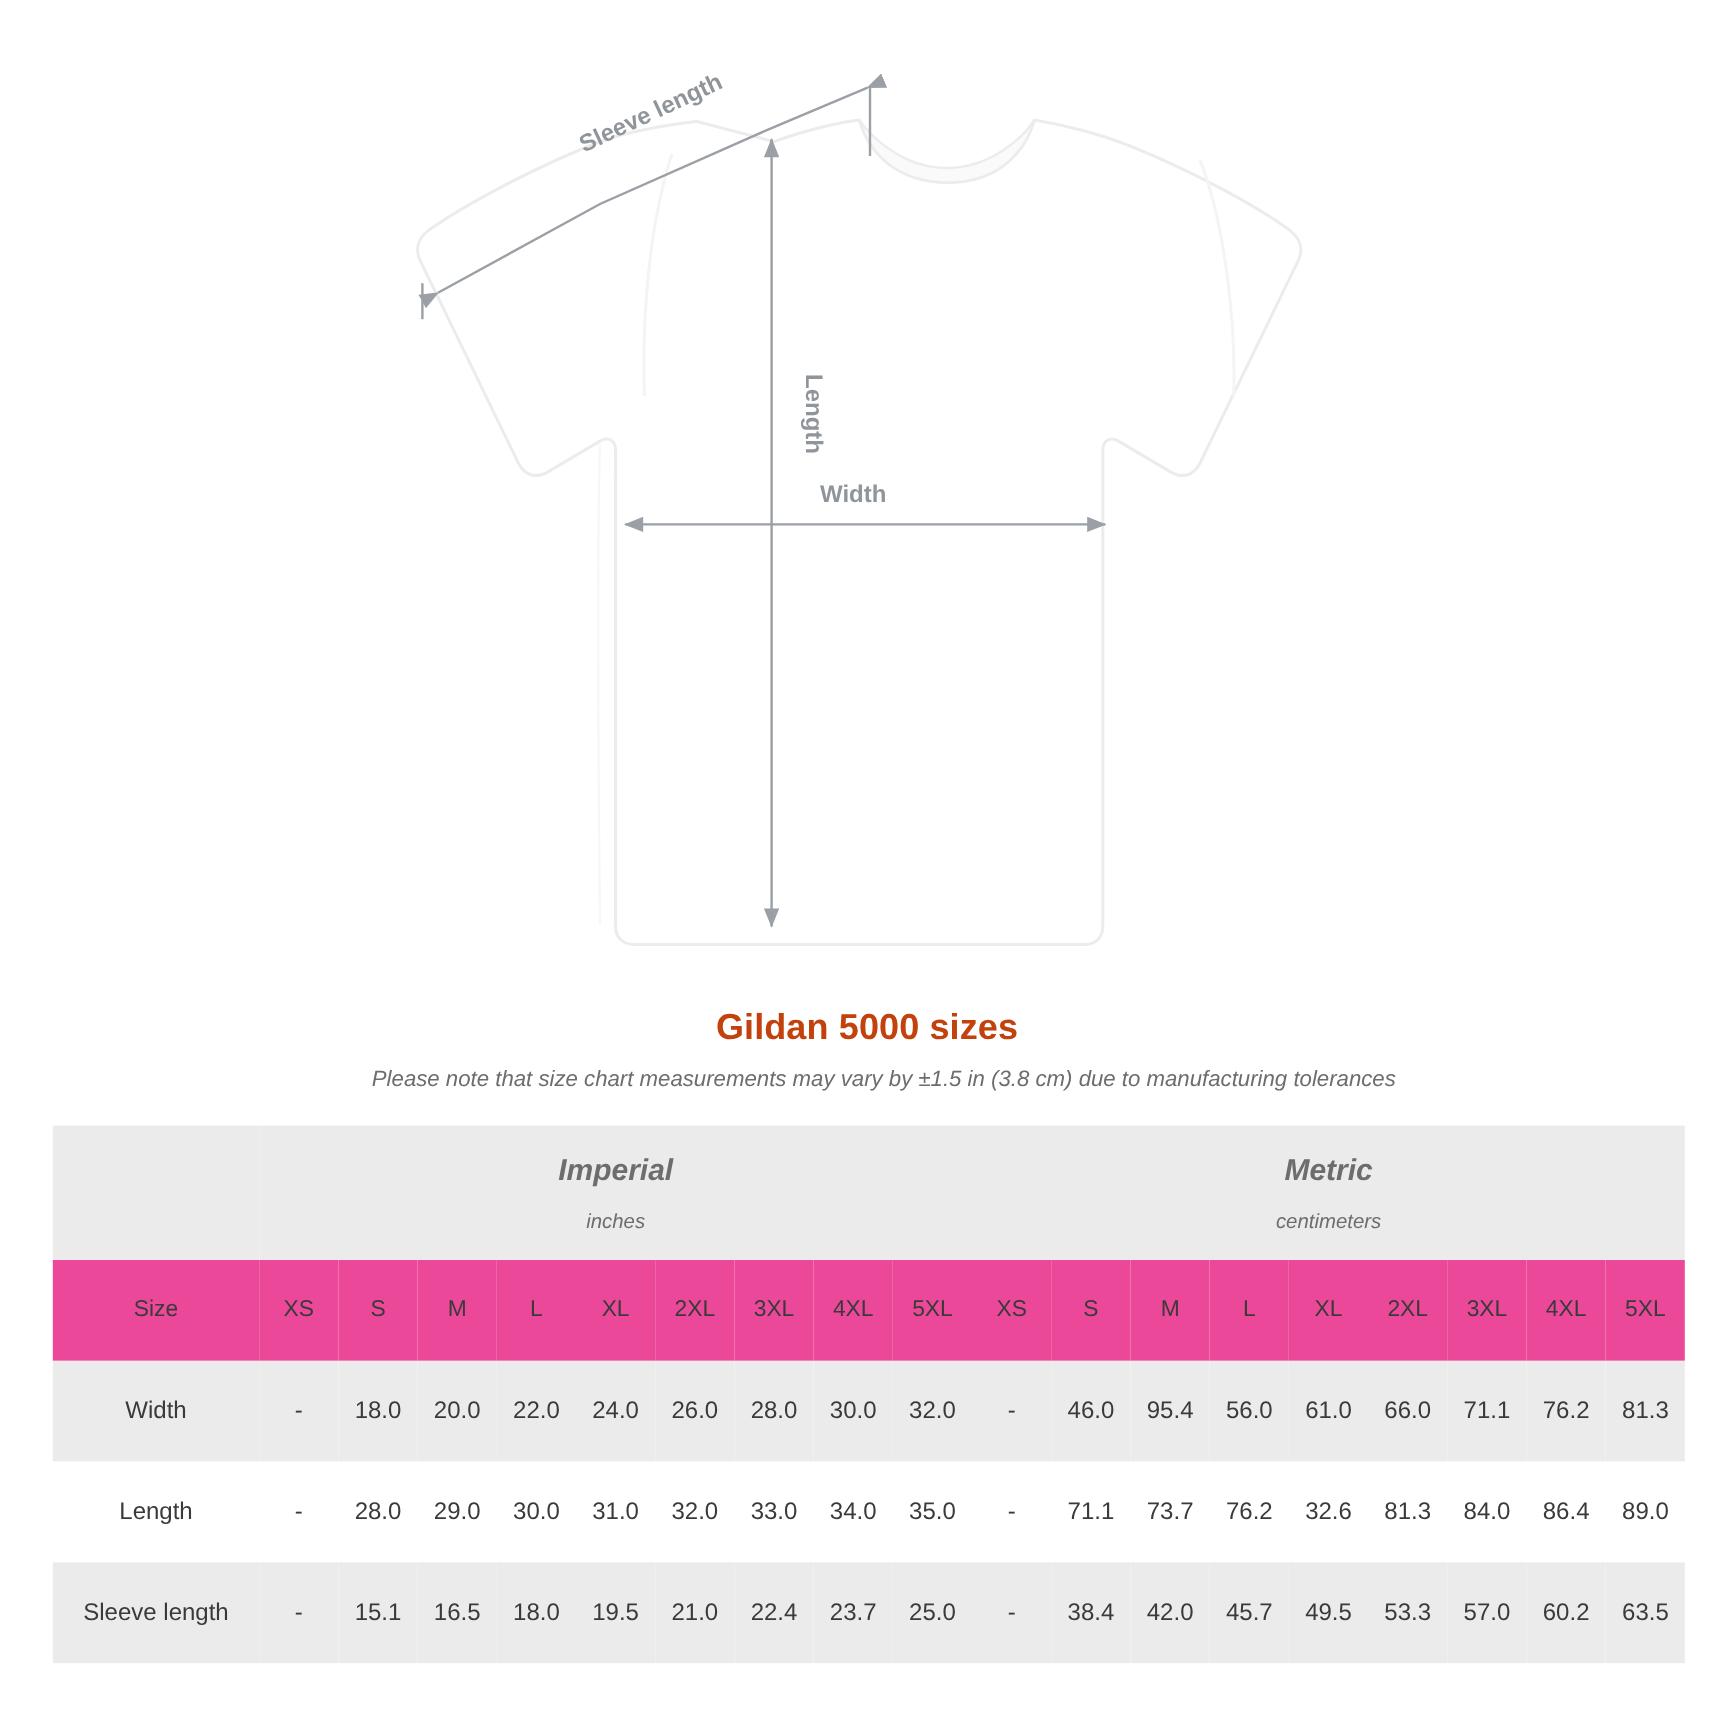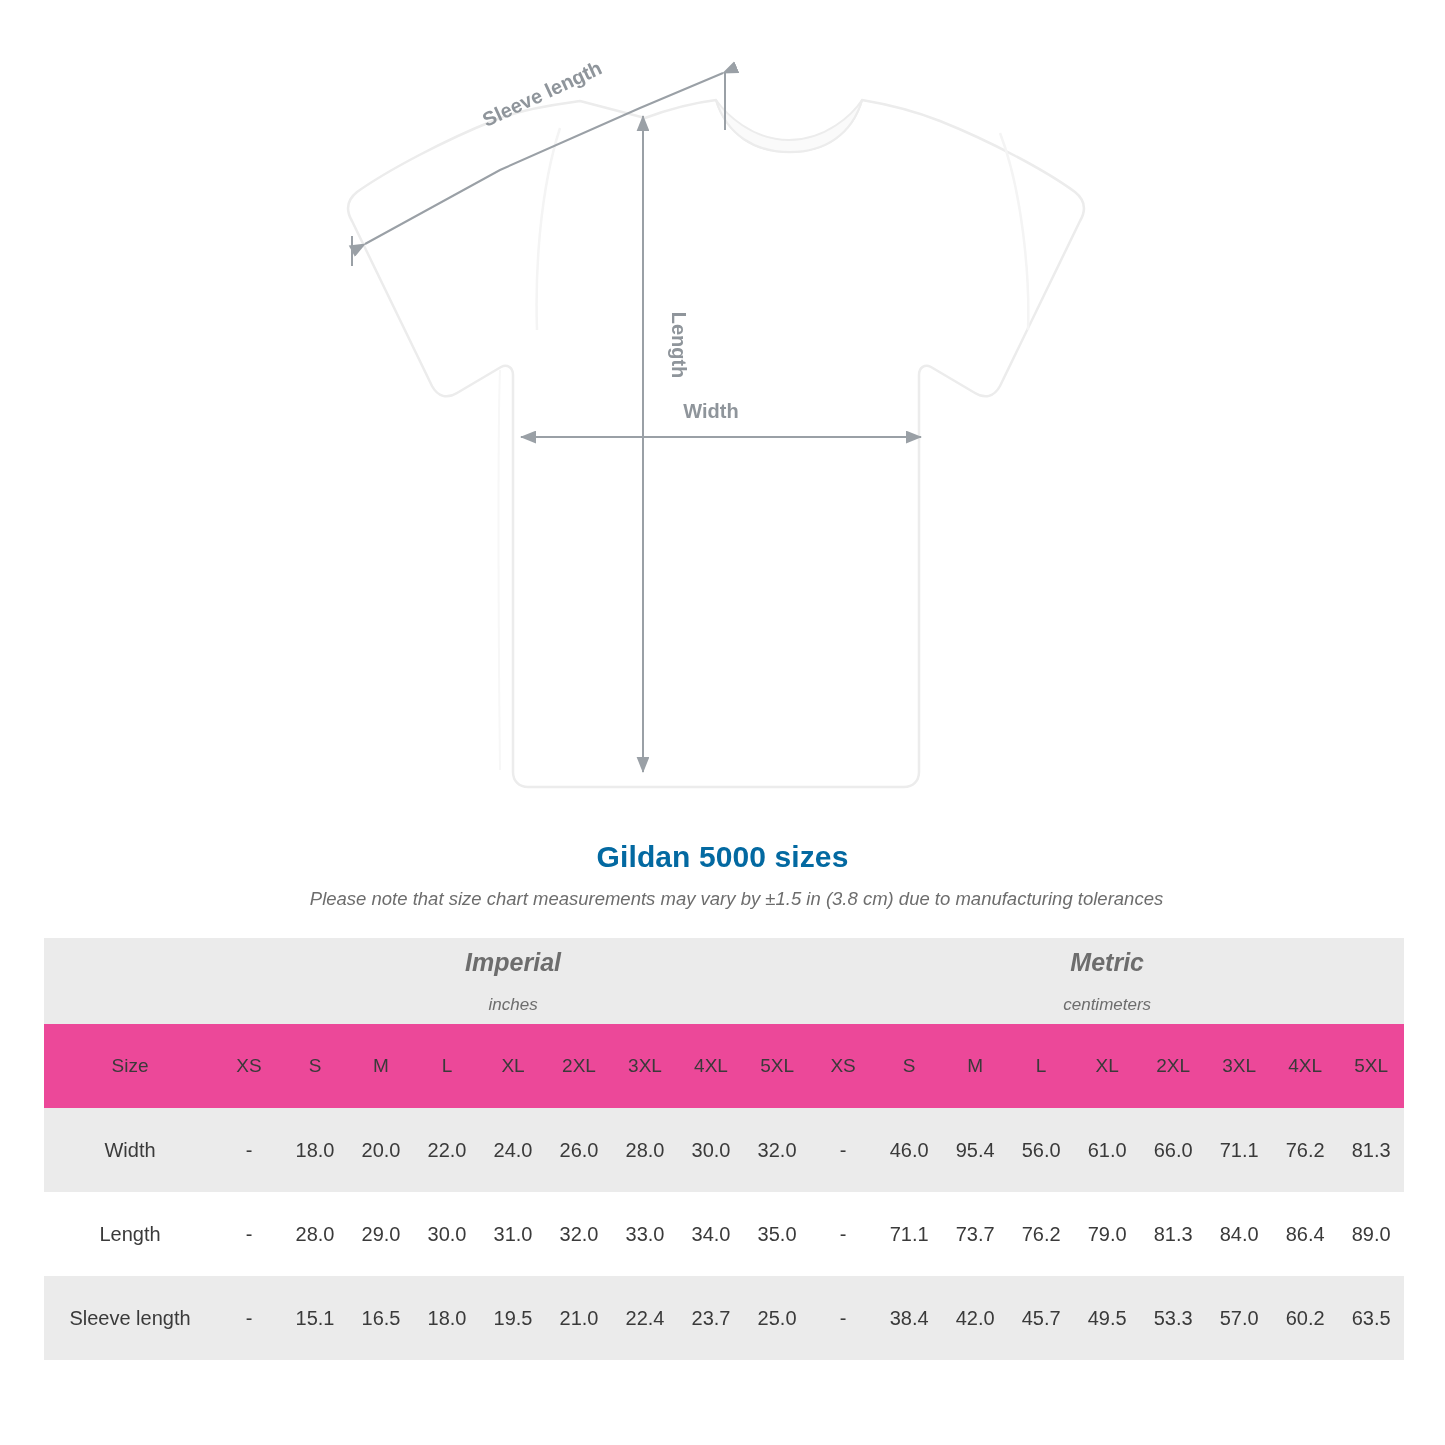--- a/index.html
+++ b/index.html
@@ -33,21 +33,21 @@
   }
 
   
   .title-block {
     text-align: center;
     margin-top: 10px;
   }
   .chart-title {
     font-size: 30px;
     font-weight: bold;
-    color: #0369a1;
+    color: #c2410c;
     letter-spacing: 0.1px;
   }
   .chart-note {
     font-size: 18.5px;
     font-style: italic;
     color: #6d6d6d;
     margin-top: 14px;
     margin-left: 28px;
   }
 
@@ -61,21 +61,21 @@
     table-layout: fixed;
   }
   table.size-table td,
   table.size-table th {
     padding: 0;
     text-align: center;
     vertical-align: middle;
     font-weight: normal;
   }
   .sys-header-row td {
-    height: 86px;
+    height: 112px;
     background: #ebebeb;
   }
   .sys-name {
     font-size: 25px;
     font-style: italic;
     font-weight: bold;
     color: #6d6d6d;
     line-height: 1.25;
   }
   .sys-unit {
@@ -274,21 +274,21 @@
         <td>30.0</td>
         <td>31.0</td>
         <td>32.0</td>
         <td>33.0</td>
         <td>34.0</td>
         <td>35.0</td>
         <td>-</td>
         <td>71.1</td>
         <td>73.7</td>
         <td>76.2</td>
-        <td>79.0</td>
+        <td>32.6</td>
         <td>81.3</td>
         <td>84.0</td>
         <td>86.4</td>
         <td>89.0</td>
       </tr>
 
       <tr class="data-row shaded">
         <td class="rowlabel">Sleeve length</td>
         <td>-</td>
         <td>15.1</td>

